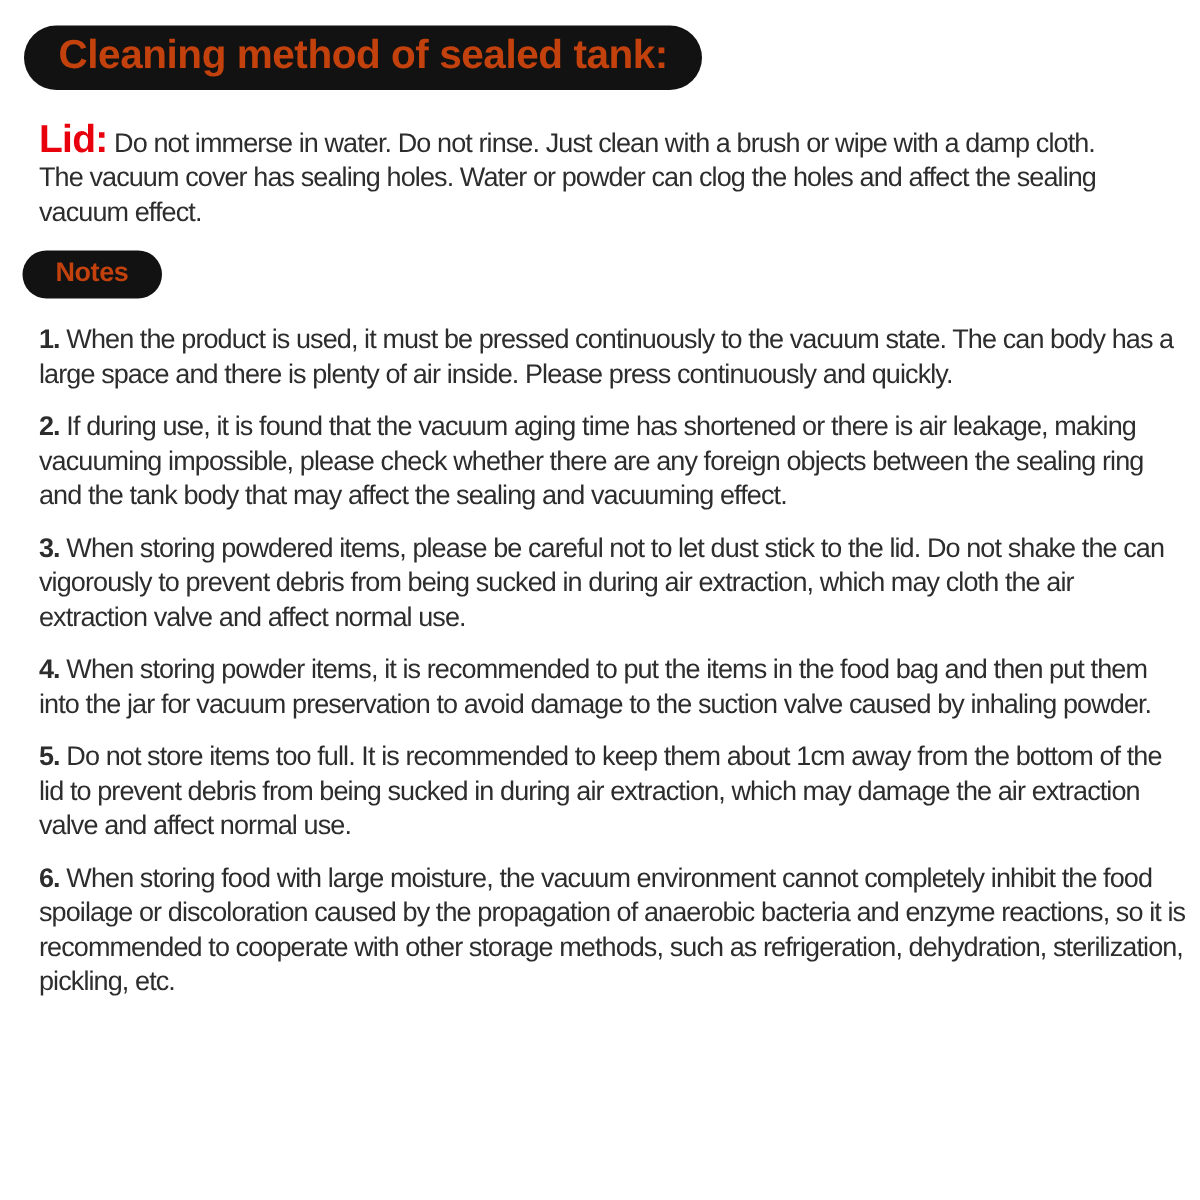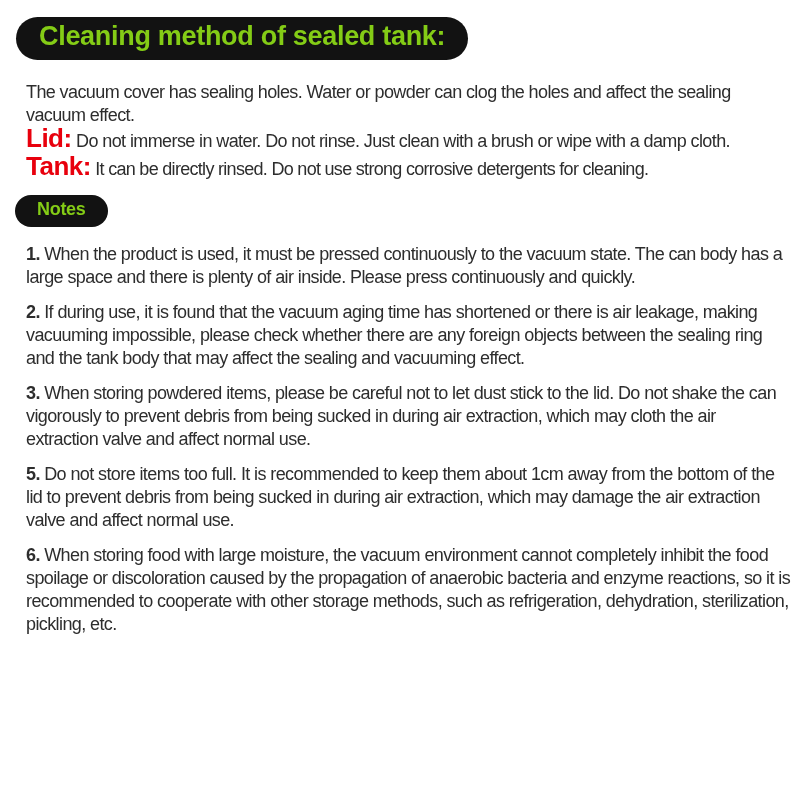--- a/index.html
+++ b/index.html
@@ -6,21 +6,21 @@
   html, body { width: 800px; height: 800px; }
   body {
     background: #ffffff;
     font-family: "Liberation Sans", sans-serif;
     color: #2d2d2d;
     overflow: hidden;
   }
   .pill {
     display: inline-block;
     background: #121212;
-    color: #84cc16;
+    color: #c2410c;
     font-weight: bold;
     border-radius: 28px;
     line-height: 1.1;
   }
   .title-pill {
     font-size: 27px;
     padding: 5px 23px 8px 23px;
     margin: 17px 0 0 16px;
     letter-spacing: -0.3px;
   }
@@ -49,28 +49,28 @@
   .note-num { font-weight: bold; }
 </style>
 </head>
 <body>
 
 <div>
 
   <div class="pill title-pill">Cleaning method of sealed tank:</div>
 
   <div class="content cleaning">
+    <p><span class="red-label">Lid:</span> <span>Do not immerse in water. Do not rinse. Just clean with a brush or wipe with a damp cloth.</span></p>
     <p><span>The vacuum cover has sealing holes. Water or powder can clog the holes and affect the sealing vacuum effect.</span></p>
-    <p><span class="red-label">Lid:</span> <span>Do not immerse in water. Do not rinse. Just clean with a brush or wipe with a damp cloth.</span></p>
-    <p class="tank-para"><span class="red-label">Tank:</span> <span>It can be directly rinsed. Do not use strong corrosive detergents for cleaning.</span></p>
   </div>
 
   <div class="pill notes-pill">Notes</div>
 
   <div class="content notes-list">
     <p class="note-item"><span class="note-num">1.</span> <span>When the product is used, it must be pressed continuously to the vacuum state. The can body has a large space and there is plenty of air inside. Please press continuously and quickly.</span></p>
     <p class="note-item"><span class="note-num">2.</span> <span>If during use, it is found that the vacuum aging time has shortened or there is air leakage, making vacuuming impossible, please check whether there are any foreign objects between the sealing ring and the tank body that may affect the sealing and vacuuming effect.</span></p>
     <p class="note-item"><span class="note-num">3.</span> <span>When storing powdered items, please be careful not to let dust stick to the lid. Do not shake the can vigorously to prevent debris from being sucked in during air extraction, which may cloth the air extraction valve and affect normal use.</span></p>
+    <p class="note-item"><span class="note-num">4.</span> <span>When storing powder items, it is recommended to put the items in the food bag and then put them into the jar for vacuum preservation to avoid damage to the suction valve caused by inhaling powder.</span></p>
     <p class="note-item"><span class="note-num">5.</span> <span>Do not store items too full. It is recommended to keep them about 1cm away from the bottom of the lid to prevent debris from being sucked in during air extraction, which may damage the air extraction valve and affect normal use.</span></p>
     <p class="note-item"><span class="note-num">6.</span> <span>When storing food with large moisture, the vacuum environment cannot completely inhibit the food spoilage or discoloration caused by the propagation of anaerobic bacteria and enzyme reactions, so it is recommended to cooperate with other storage methods, such as refrigeration, dehydration, sterilization, pickling, etc.</span></p>
   </div>
 
 </div>
 
 </body></html>

